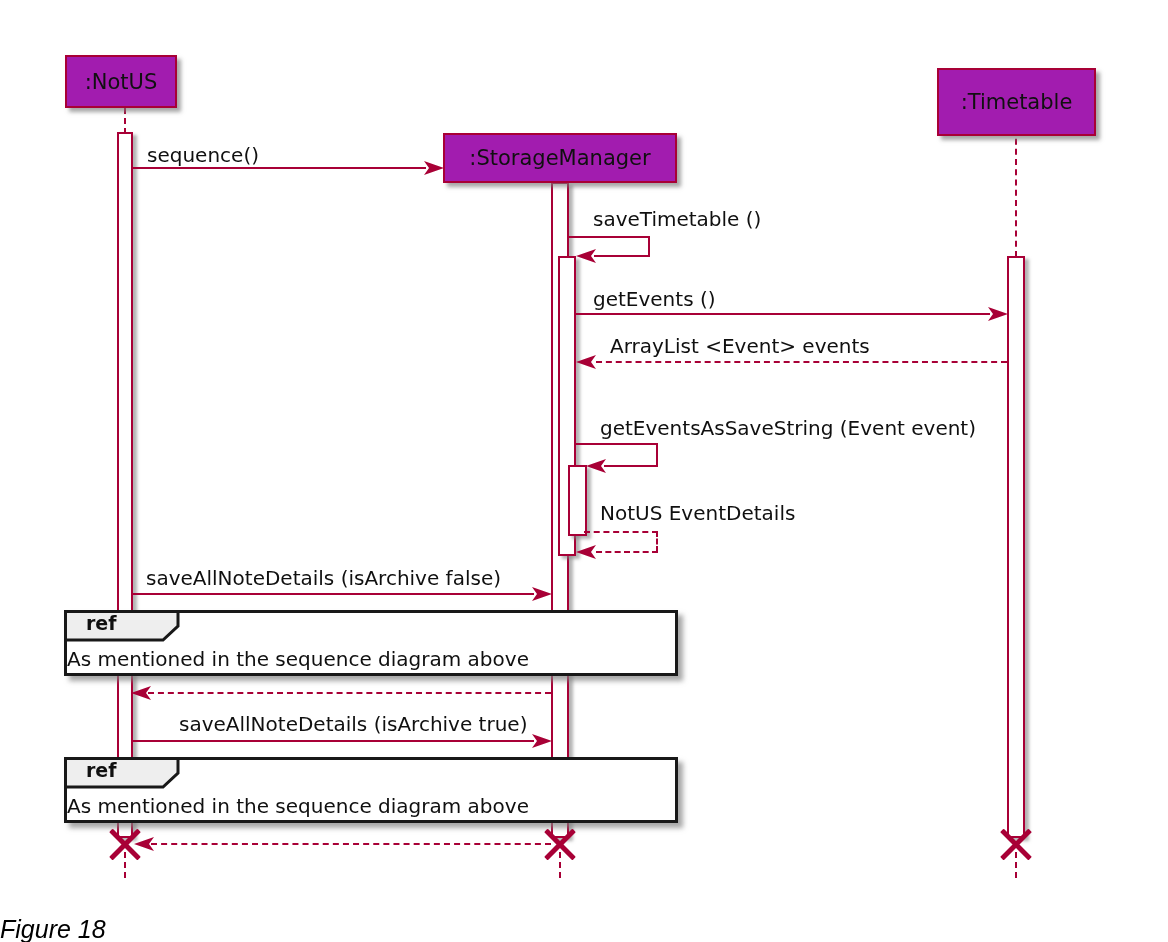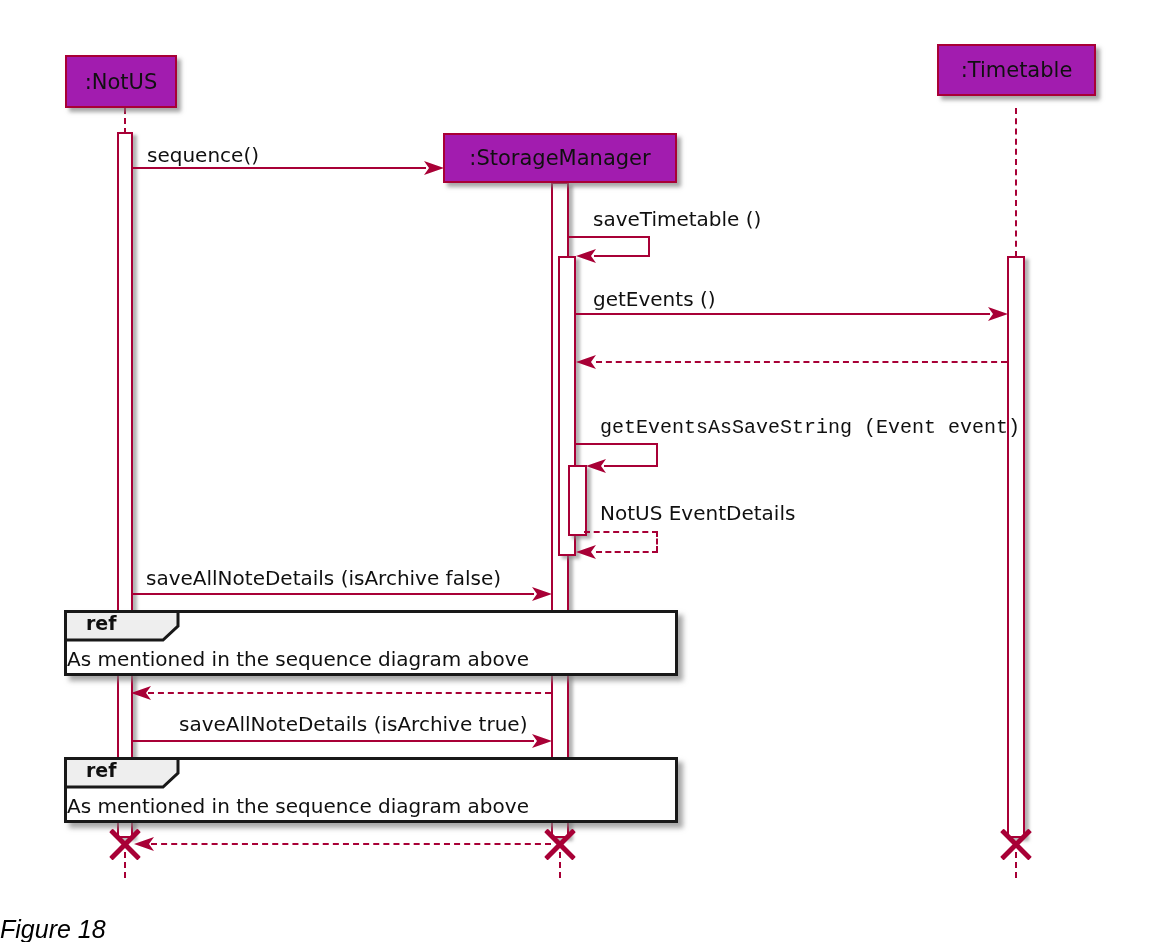--- a/index.html
+++ b/index.html
@@ -76,42 +76,43 @@
   <div class="bar" style="left:558px;top:256px;width:18px;height:300px;"></div>
   <div class="bar" style="left:568px;top:465px;width:19px;height:71px;"></div>
   <div class="bar" style="left:1007px;top:256px;width:18px;height:582px;"></div>
 
   <div class="pbox" style="left:65px;top:55px;width:112px;height:53px;">
     <span>:NotUS</span>
   </div>
   <div class="pbox" style="left:443px;top:133px;width:234px;height:50px;">
     <span>:StorageManager</span>
   </div>
-  <div class="pbox" style="left:937px;top:44px;width:159px;height:52px;">
+  <div class="pbox" style="left:937px;top:68px;width:159px;height:68px;">
     <span>:Timetable</span>
   </div>
 
   <div class="mlabel" style="left:147px;top:143px;">sequence()</div>
   <div class="hline" style="left:131px;top:167px;width:295px;"></div>
   <div class="head head-r" style="left:424px;top:161px;"></div>
 
   <div class="mlabel" style="left:593px;top:207px;">saveTimetable ()</div>
   <div class="hline" style="left:567px;top:236px;width:83px;"></div>
   <div class="vline" style="left:648px;top:236px;height:20px;"></div>
   <div class="hline" style="left:594px;top:255px;width:56px;"></div>
   <div class="head head-l" style="left:576px;top:249px;"></div>
 
   <div class="mlabel" style="left:593px;top:287px;">getEvents ()</div>
   <div class="hline" style="left:575px;top:313px;width:415px;"></div>
   <div class="head head-r" style="left:988px;top:307px;"></div>
 
+  <div class="mlabel" style="left:610px;top:334px;">ArrayList &lt;Event&gt; events</div>
   <div class="hdash" style="left:596px;top:361px;width:411px;"></div>
   <div class="head head-l" style="left:576px;top:355px;"></div>
 
-  <div class="mlabel" style="left:600px;top:416px;font-family:Liberation Mono, monospace;">getEventsAsSaveString (Event event)</div>
+  <div class="mlabel" style="left:600px;top:416px;">getEventsAsSaveString (Event event)</div>
   <div class="hline" style="left:574px;top:443px;width:84px;"></div>
   <div class="vline" style="left:656px;top:443px;height:23px;"></div>
   <div class="hline" style="left:604px;top:465px;width:54px;"></div>
   <div class="head head-l" style="left:586px;top:459px;"></div>
 
   <div class="mlabel" style="left:600px;top:501px;">NotUS EventDetails</div>
   <div class="hdash" style="left:584px;top:531px;width:74px;"></div>
   <div class="vdash2" style="left:656px;top:531px;height:21px;"></div>
   <div class="hdash" style="left:596px;top:551px;width:62px;"></div>
   <div class="head head-l" style="left:576px;top:545px;"></div>

